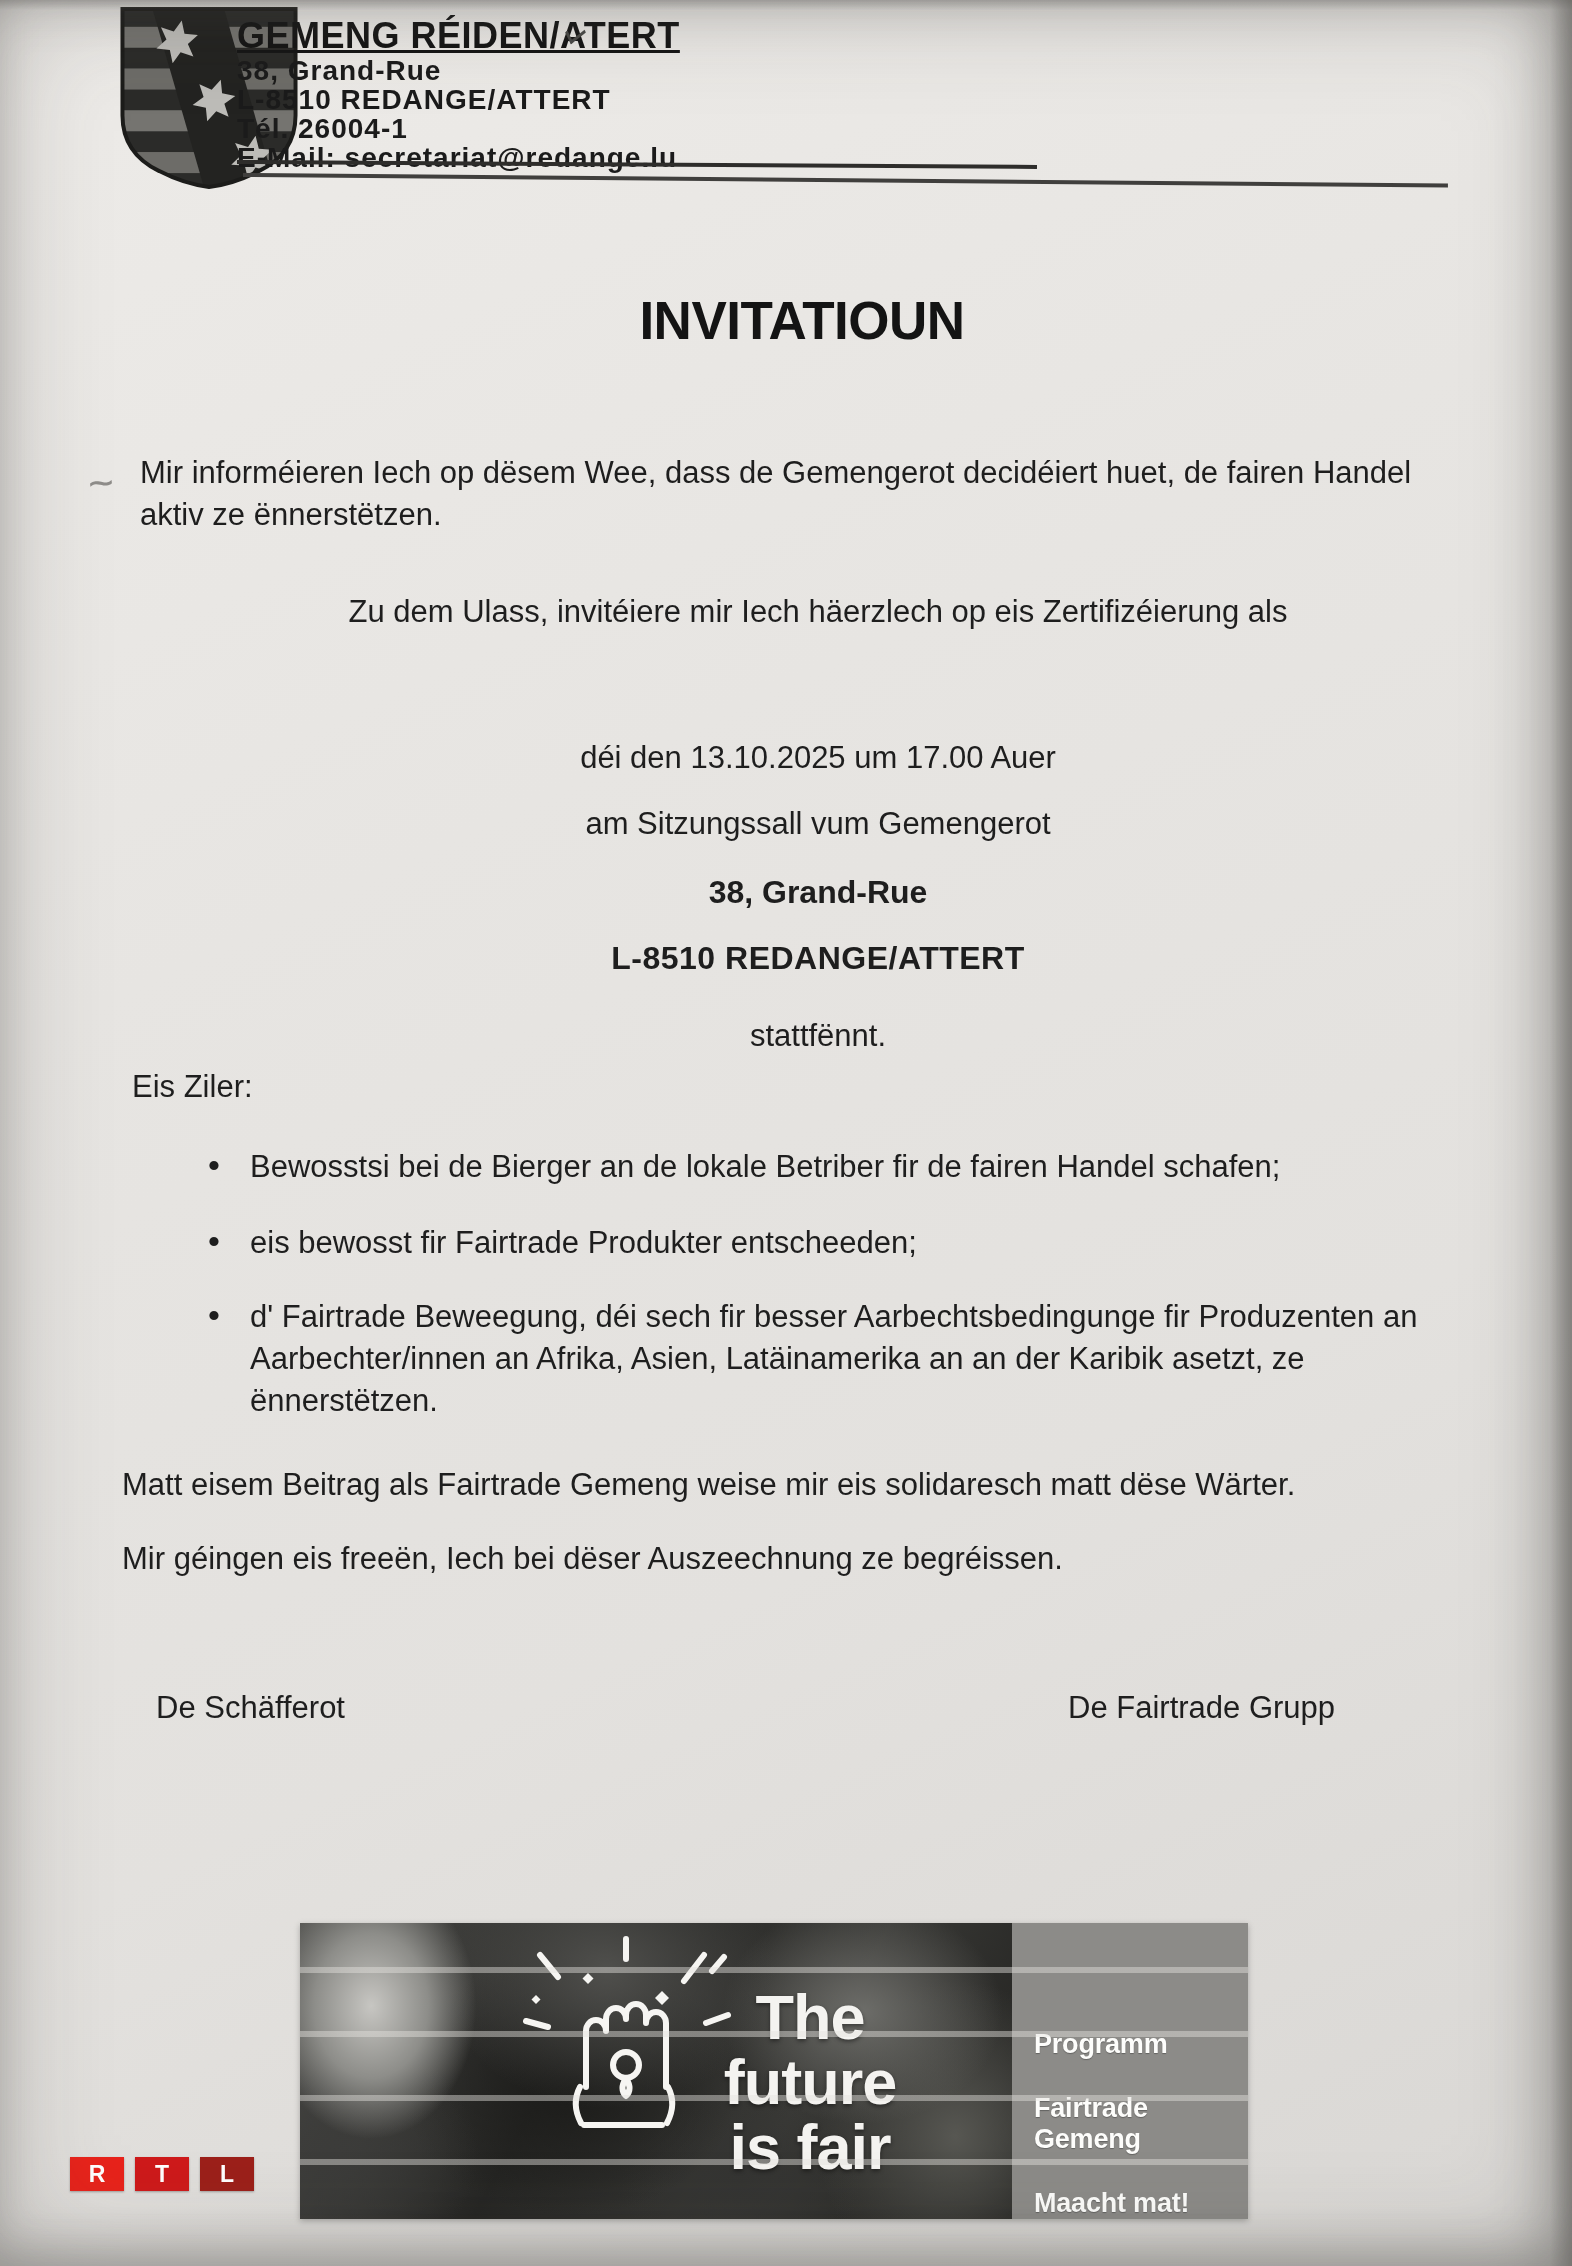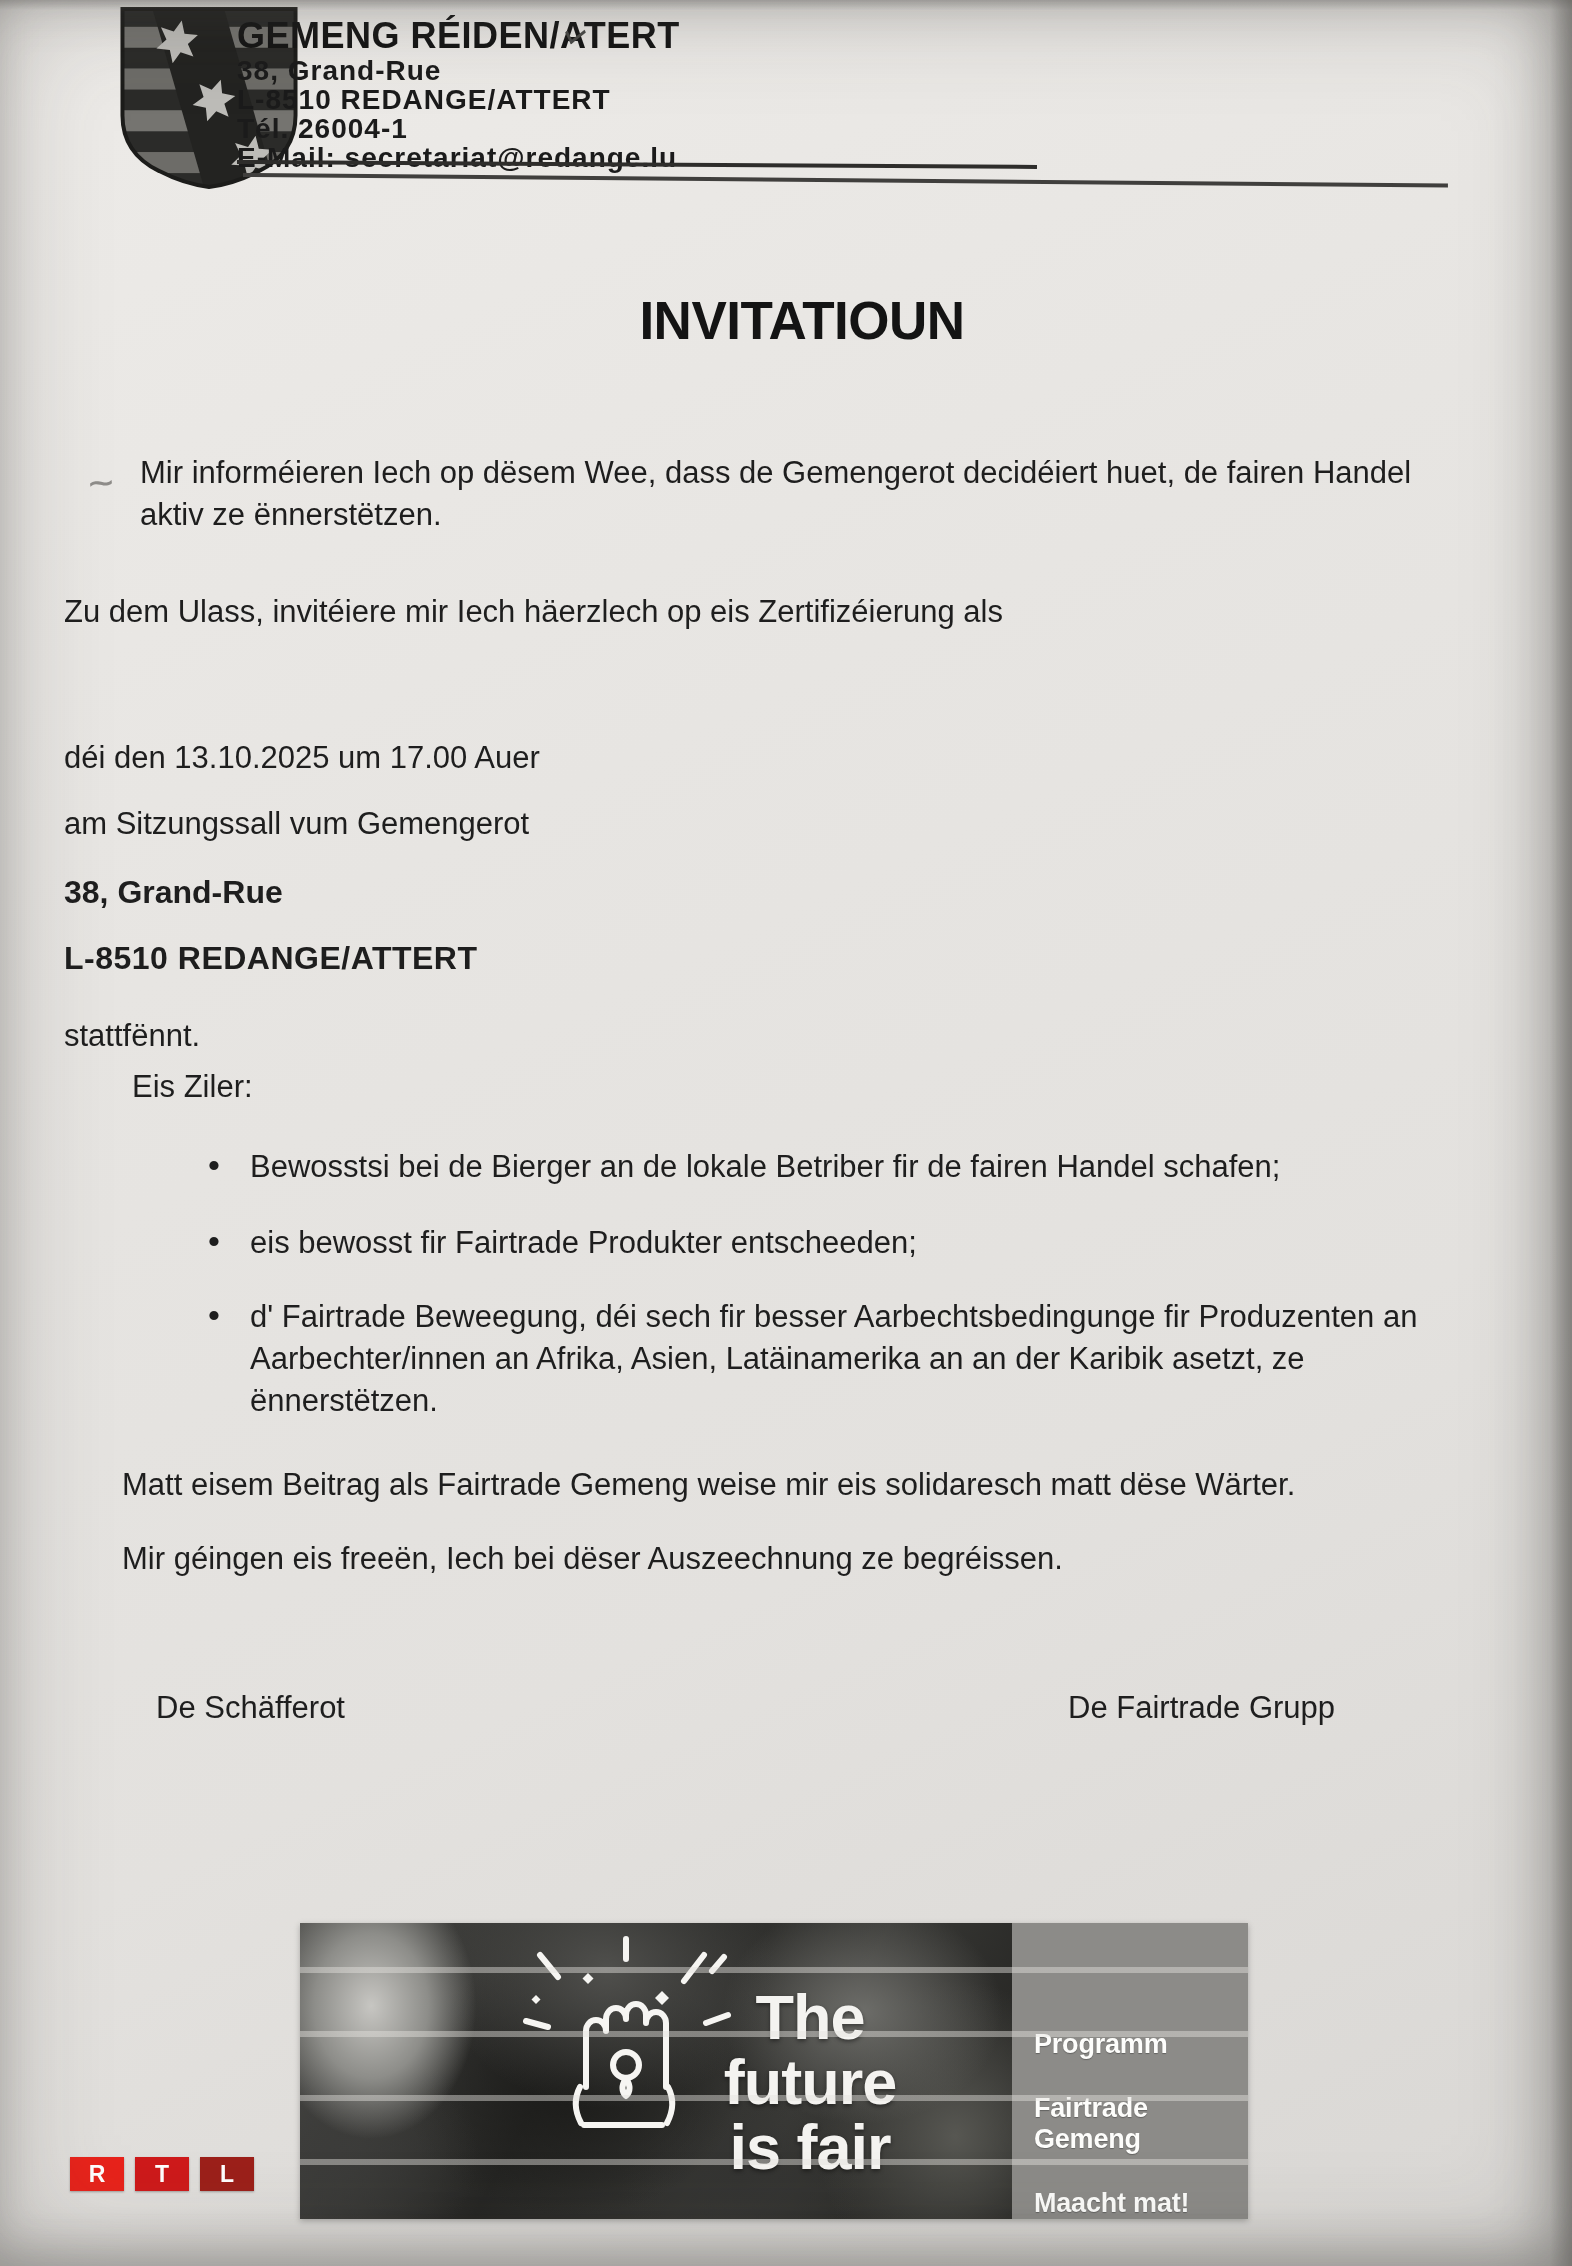--- a/index.html
+++ b/index.html
@@ -15,33 +15,33 @@
   .vignette{position:absolute;inset:0;pointer-events:none;
     box-shadow:inset 0 0 110px rgba(60,58,55,.28), inset -30px 0 50px rgba(90,88,85,.30), inset 0 -20px 40px rgba(90,88,85,.18);}
   .edge-right{position:absolute;top:0;right:0;width:22px;height:100%;
     background:linear-gradient(90deg,rgba(120,118,115,0) 0%,rgba(125,123,120,.55) 100%);}
   .edge-top{position:absolute;top:0;left:0;width:100%;height:10px;
     background:linear-gradient(180deg,rgba(110,108,105,.35),rgba(110,108,105,0));}
 
   
   .coat{position:absolute;left:118px;top:6px;width:182px;height:184px;}
   .hdr{position:absolute;left:237px;top:16px;line-height:29px;}
-  .hdr .org{font-size:36px;font-weight:700;letter-spacing:.5px;line-height:40px;color:#161616;}
+  .hdr .org{font-size:36px;font-weight:700;letter-spacing:.5px;line-height:40px;color:#161616;text-decoration:underline;}
   .hdr .ln{font-size:28px;font-weight:600;letter-spacing:1px;color:#1b1b1b;}
   .rule-email{position:absolute;left:237px;top:160px;width:800px;height:4px;background:#2e2d2b;transform:rotate(.35deg);transform-origin:left center;}
   .rule-long{position:absolute;left:243px;top:173px;width:1205px;height:4px;background:#403f3d;transform:rotate(.5deg);transform-origin:left center;}
   .stray-mark{position:absolute;left:566px;top:26px;width:16px;height:10px;border-left:3px solid #4a4a48;border-bottom:3px solid #4a4a48;transform:rotate(-38deg) skewX(-12deg);}
 
   
   .doc-title{position:absolute;left:0;top:290px;width:100%;text-align:center;padding-left:32px;box-sizing:border-box;
     font-size:53px;font-weight:800;letter-spacing:-.5px;color:#141414;}
   .margin-mark{position:absolute;left:88px;top:458px;font-size:44px;color:#8f8d8a;transform:rotate(-6deg);}
   .p{position:absolute;font-size:31px;line-height:42px;color:#1e1e1e;}
   .p1{left:140px;top:452px;width:1280px;}
-  .cline{position:absolute;left:0;width:100%;text-align:left;padding-left:64px;box-sizing:border-box;font-size:31px;line-height:40px;}
+  .cline{position:absolute;left:0;width:100%;text-align:center;padding-left:64px;box-sizing:border-box;font-size:31px;line-height:40px;}
   .c-invite{top:592px;}
   .c-fair{top:660px;font-size:45px;font-weight:700;font-style:italic;letter-spacing:-.5px;color:#161616;}
   .c-date{top:738px;}
   .c-venue{top:804px;}
   .c-street{top:872px;font-size:32px;font-weight:700;}
   .c-city{top:938px;font-size:32px;font-weight:700;letter-spacing:.5px;}
   .c-statt{top:1004px;margin-top:12px;}
   .goals{left:132px;top:1066px;}
   .bullets{position:absolute;left:206px;top:1146px;width:1260px;list-style:none;margin:0;padding:0;}
   .bullets li{position:relative;padding-left:44px;font-size:31px;line-height:42px;max-width:1210px;}

